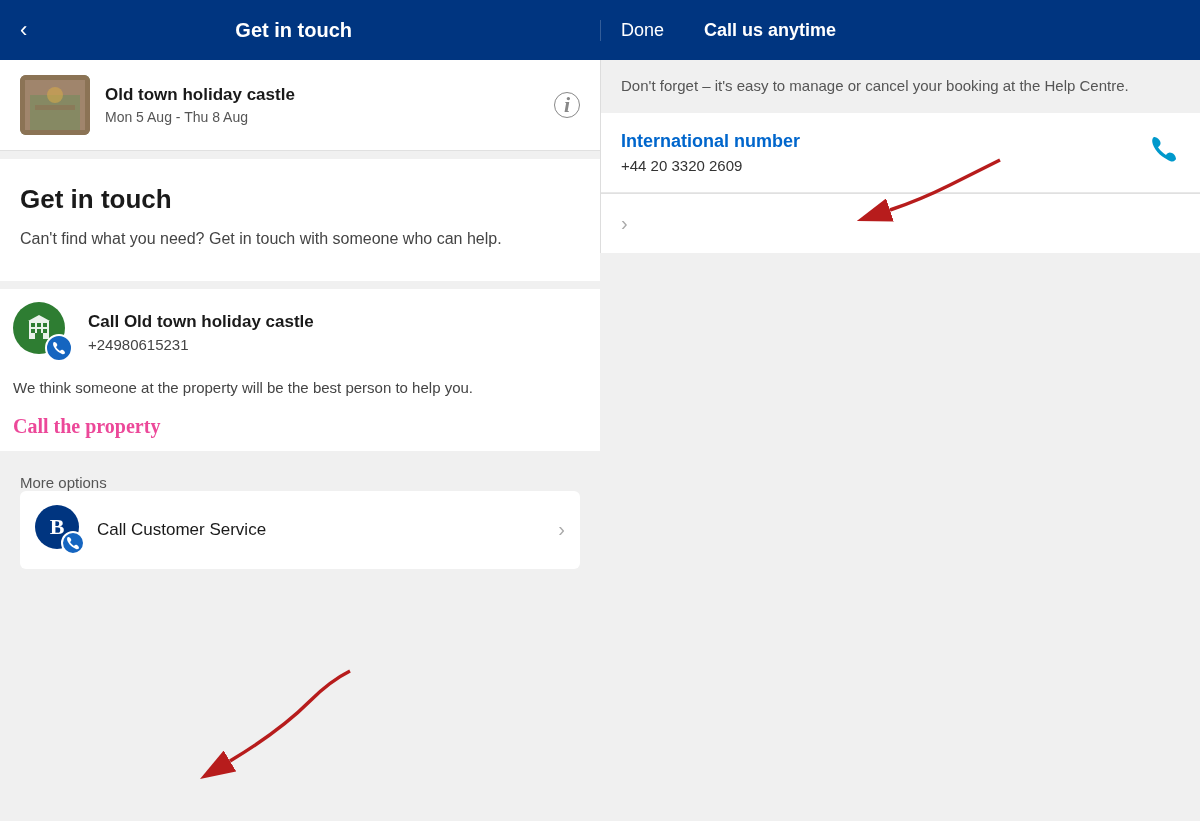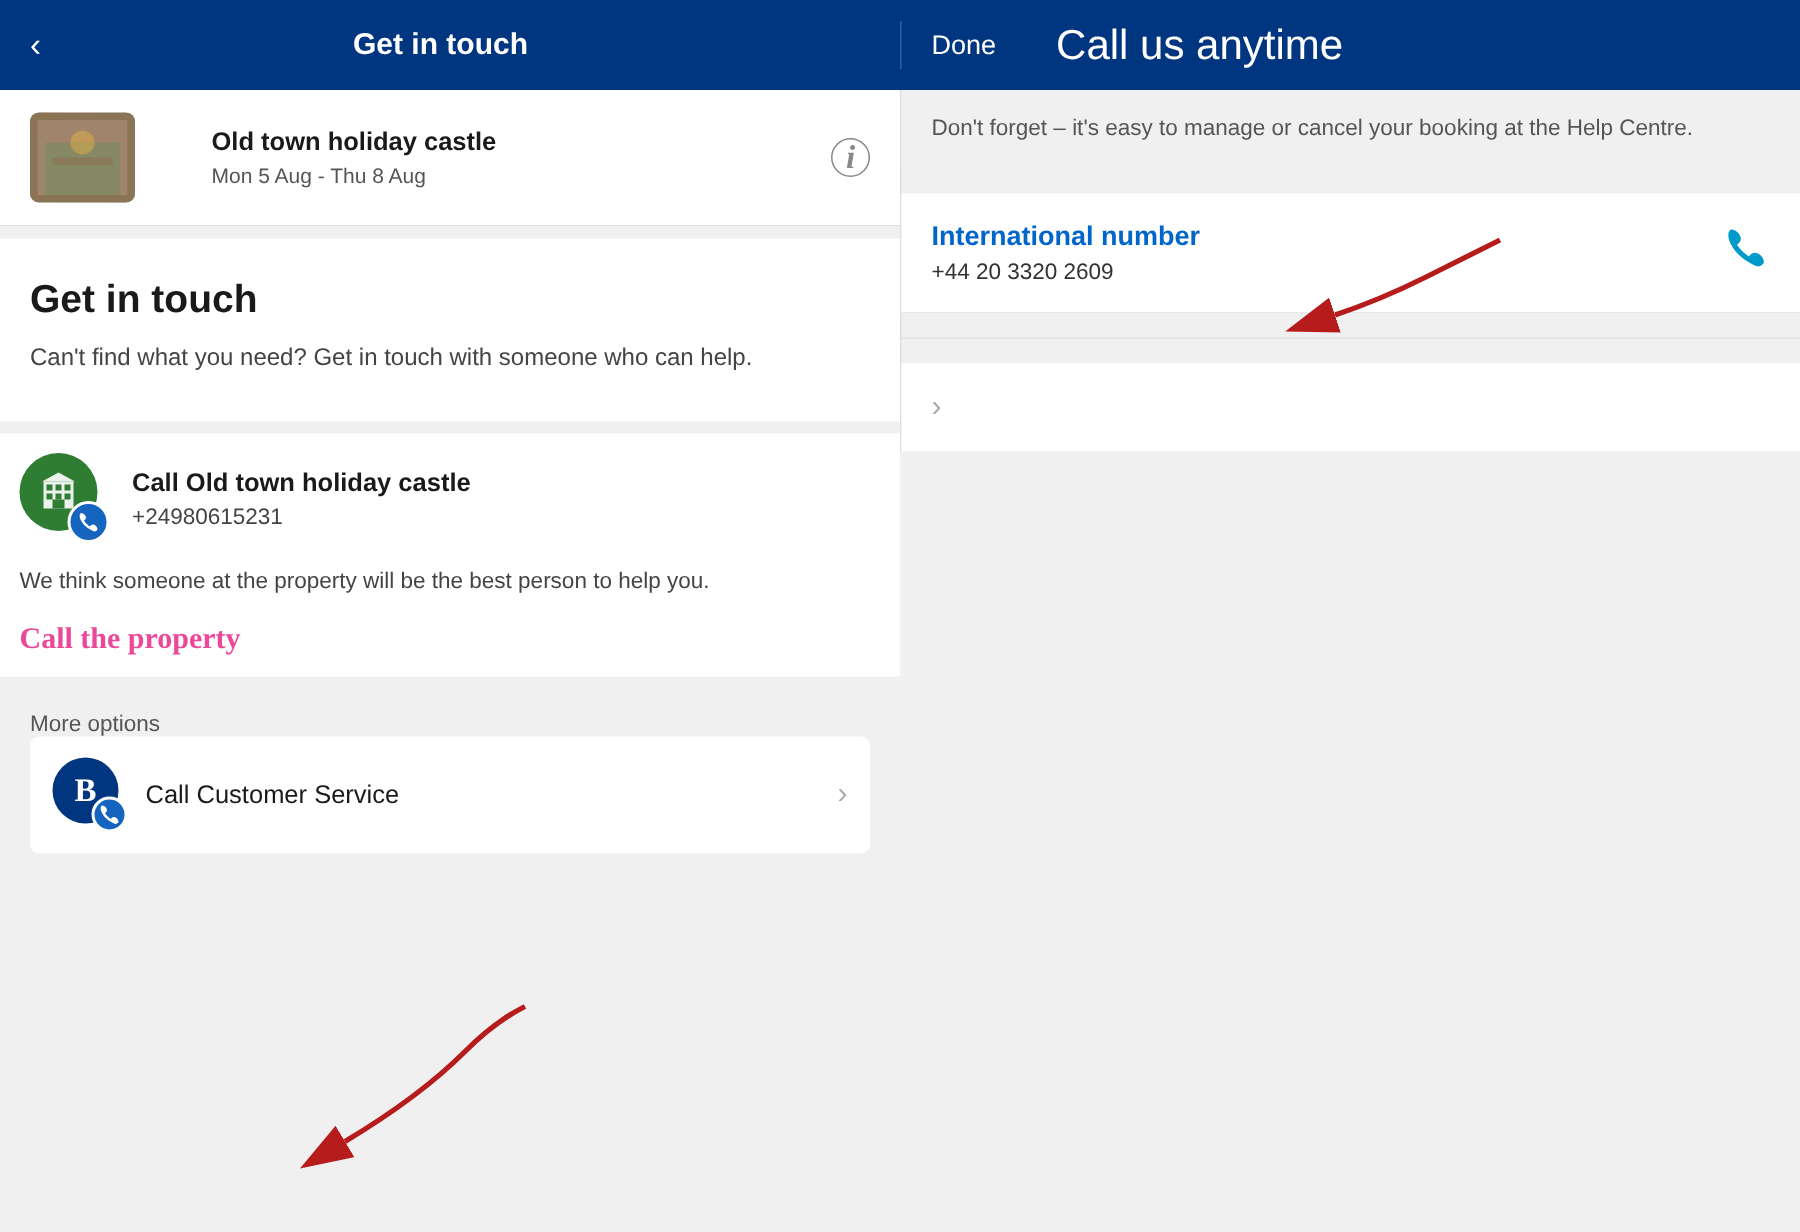--- a/index.html
+++ b/index.html
@@ -43,22 +43,22 @@
     }
     .done-btn {
       color: white;
       font-size: 18px;
       font-weight: 400;
       margin-right: 40px;
       cursor: pointer;
     }
     .call-anytime-title {
       color: white;
-      font-size: 28px;
-      font-weight: 400;
+      font-size: 18px;
+      font-weight: 700;
     }
 
     
     .main {
       display: flex;
       flex: 1;
       overflow: hidden;
     }
 
     
@@ -70,21 +70,20 @@
       overflow-y: auto;
     }
 
     
     .property-card {
       background: white;
       display: flex;
       align-items: center;
       padding: 15px 20px;
       border-bottom: 1px solid #e0e0e0;
-      gap: 36px;
     }
     .property-image {
       width: 70px;
       height: 60px;
       border-radius: 6px;
       margin-right: 15px;
       background: linear-gradient(135deg, #8B7355 0%, #A0856C 30%, #6B8E5A 60%, #8B7355 100%);
       flex-shrink: 0;
       overflow: hidden;
       position: relative;
@@ -269,21 +268,20 @@
       font-size: 20px;
     }
 
     
     .right-panel {
       width: 600px;
       background: #f0f0f0;
       display: flex;
       flex-direction: column;
       border-left: 1px solid #ddd;
-      gap: 16px;
     }
 
     .help-notice {
       background: #f0f0f0;
       padding: 15px 20px;
       font-size: 15px;
       color: #555;
       line-height: 1.5;
     }
 

